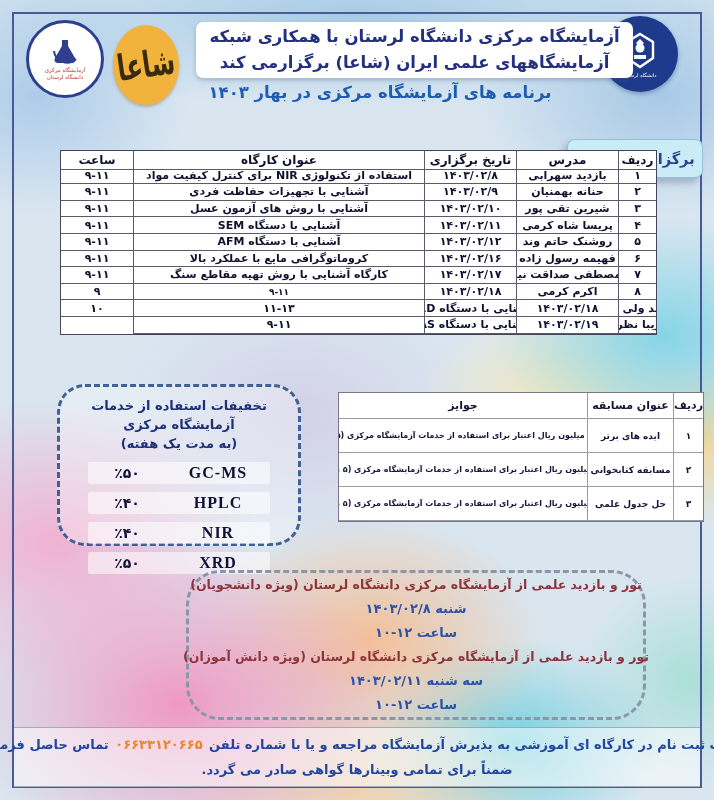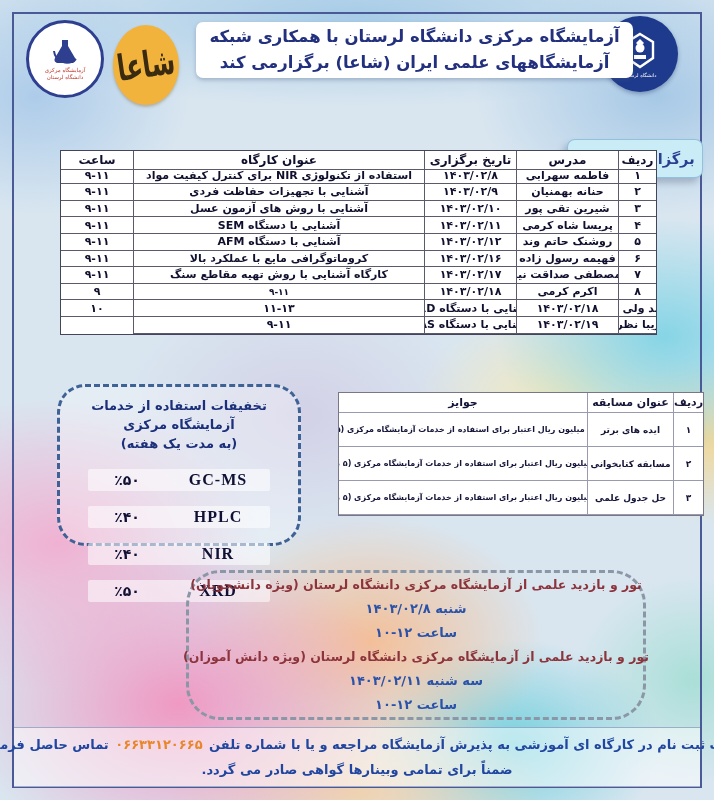--- a/index.html
+++ b/index.html
@@ -91,34 +91,34 @@
     position:absolute;left:338px;top:392px;width:364px;direction:rtl;
     display:grid;grid-template-columns:30px 86px 1fr;
     background:#fff;border:1px solid #777788;color:#15153a;
   }
   .ctable>div{
     display:flex;align-items:center;justify-content:center;
     border-left:1px solid #9a9aae;border-bottom:1px solid #9a9aae;
     font-weight:bold;white-space:nowrap;overflow:hidden;padding:0 3px;box-sizing:border-box;
     height:34px;font-size:9px;
   }
-  .ctable>div.hcell{height:20px;font-size:11px;}
+  .ctable>div.hcell{height:26px;font-size:11px;}
   .ctable>div:nth-child(3n){border-left:none;font-size:8px;}
   .ctable>div.hcell:nth-child(3n){font-size:11px;}
   
   .discount-box{
     position:absolute;left:57px;top:384px;width:244px;height:162px;
     border:3px dashed #3f6296;border-radius:28px;
     background:rgba(255,255,255,0.30);box-sizing:border-box;padding:10px 20px 8px;
   }
   .d-title{
     text-align:center;font-size:13px;font-weight:bold;color:#1b2f7a;line-height:1.45;margin-bottom:7px;
   }
   .d-row{
-    direction:ltr;display:flex;align-items:center;height:22px;margin:15px 8px;
+    direction:ltr;display:flex;align-items:center;height:22px;margin:8px 8px;
     background:rgba(255,255,255,0.55);border-radius:2px;justify-content:flex-end;
   }
   .d-percent{width:78px;text-align:center;font-size:14px;font-weight:bold;color:#101035;direction:ltr;}
   .d-service{flex:1;text-align:center;font-size:16px;font-weight:bold;color:#101035;
     font-family:Liberation Serif, serif;letter-spacing:1px;}
   
   .tour-box{
     position:absolute;left:186px;top:570px;width:460px;height:150px;
     border:3px dashed #8b96a6;border-radius:34px;box-sizing:border-box;
     display:flex;flex-direction:column;align-items:center;justify-content:center;
@@ -163,32 +163,33 @@
   </div>
 
   <div class="shaa-logo">
     <span class="shaa-glyph">شاعا</span>
   </div>
 
   <div class="title-box">
     <div>آزمایشگاه مرکزی دانشگاه لرستان با همکاری شبکه</div>
     <div>آزمایشگاههای علمی ایران (شاعا) برگزارمی کند</div>
   </div>
+  <div class="subtitle">برنامه های آزمایشگاه مرکزی در بهار ۱۴۰۳</div>
 
   <div class="tab tab-webinars">برگزاری وبینارها</div>
 
   <div class="wtable">
     <div class="hcell">ردیف</div>
     <div class="hcell">مدرس</div>
     <div class="hcell">تاریخ برگزاری</div>
     <div class="hcell">عنوان کارگاه</div>
     <div class="hcell">ساعت</div>
 
     <div>۱</div>
-    <div>فاطمه سهرابی</div>
+    <div>بازدید سهرابی</div>
     <div>۱۴۰۳/۰۲/۸</div>
     <div>استفاده از تکنولوژی NIR برای کنترل کیفیت مواد</div>
     <div class="ltr">۹-۱۱</div>
 
     <div>۲</div>
     <div>حنانه بهمنیان</div>
     <div>۱۴۰۳/۰۲/۹</div>
     <div>آشنایی با تجهیزات حفاظت فردی</div>
     <div class="ltr">۹-۱۱</div>
 

